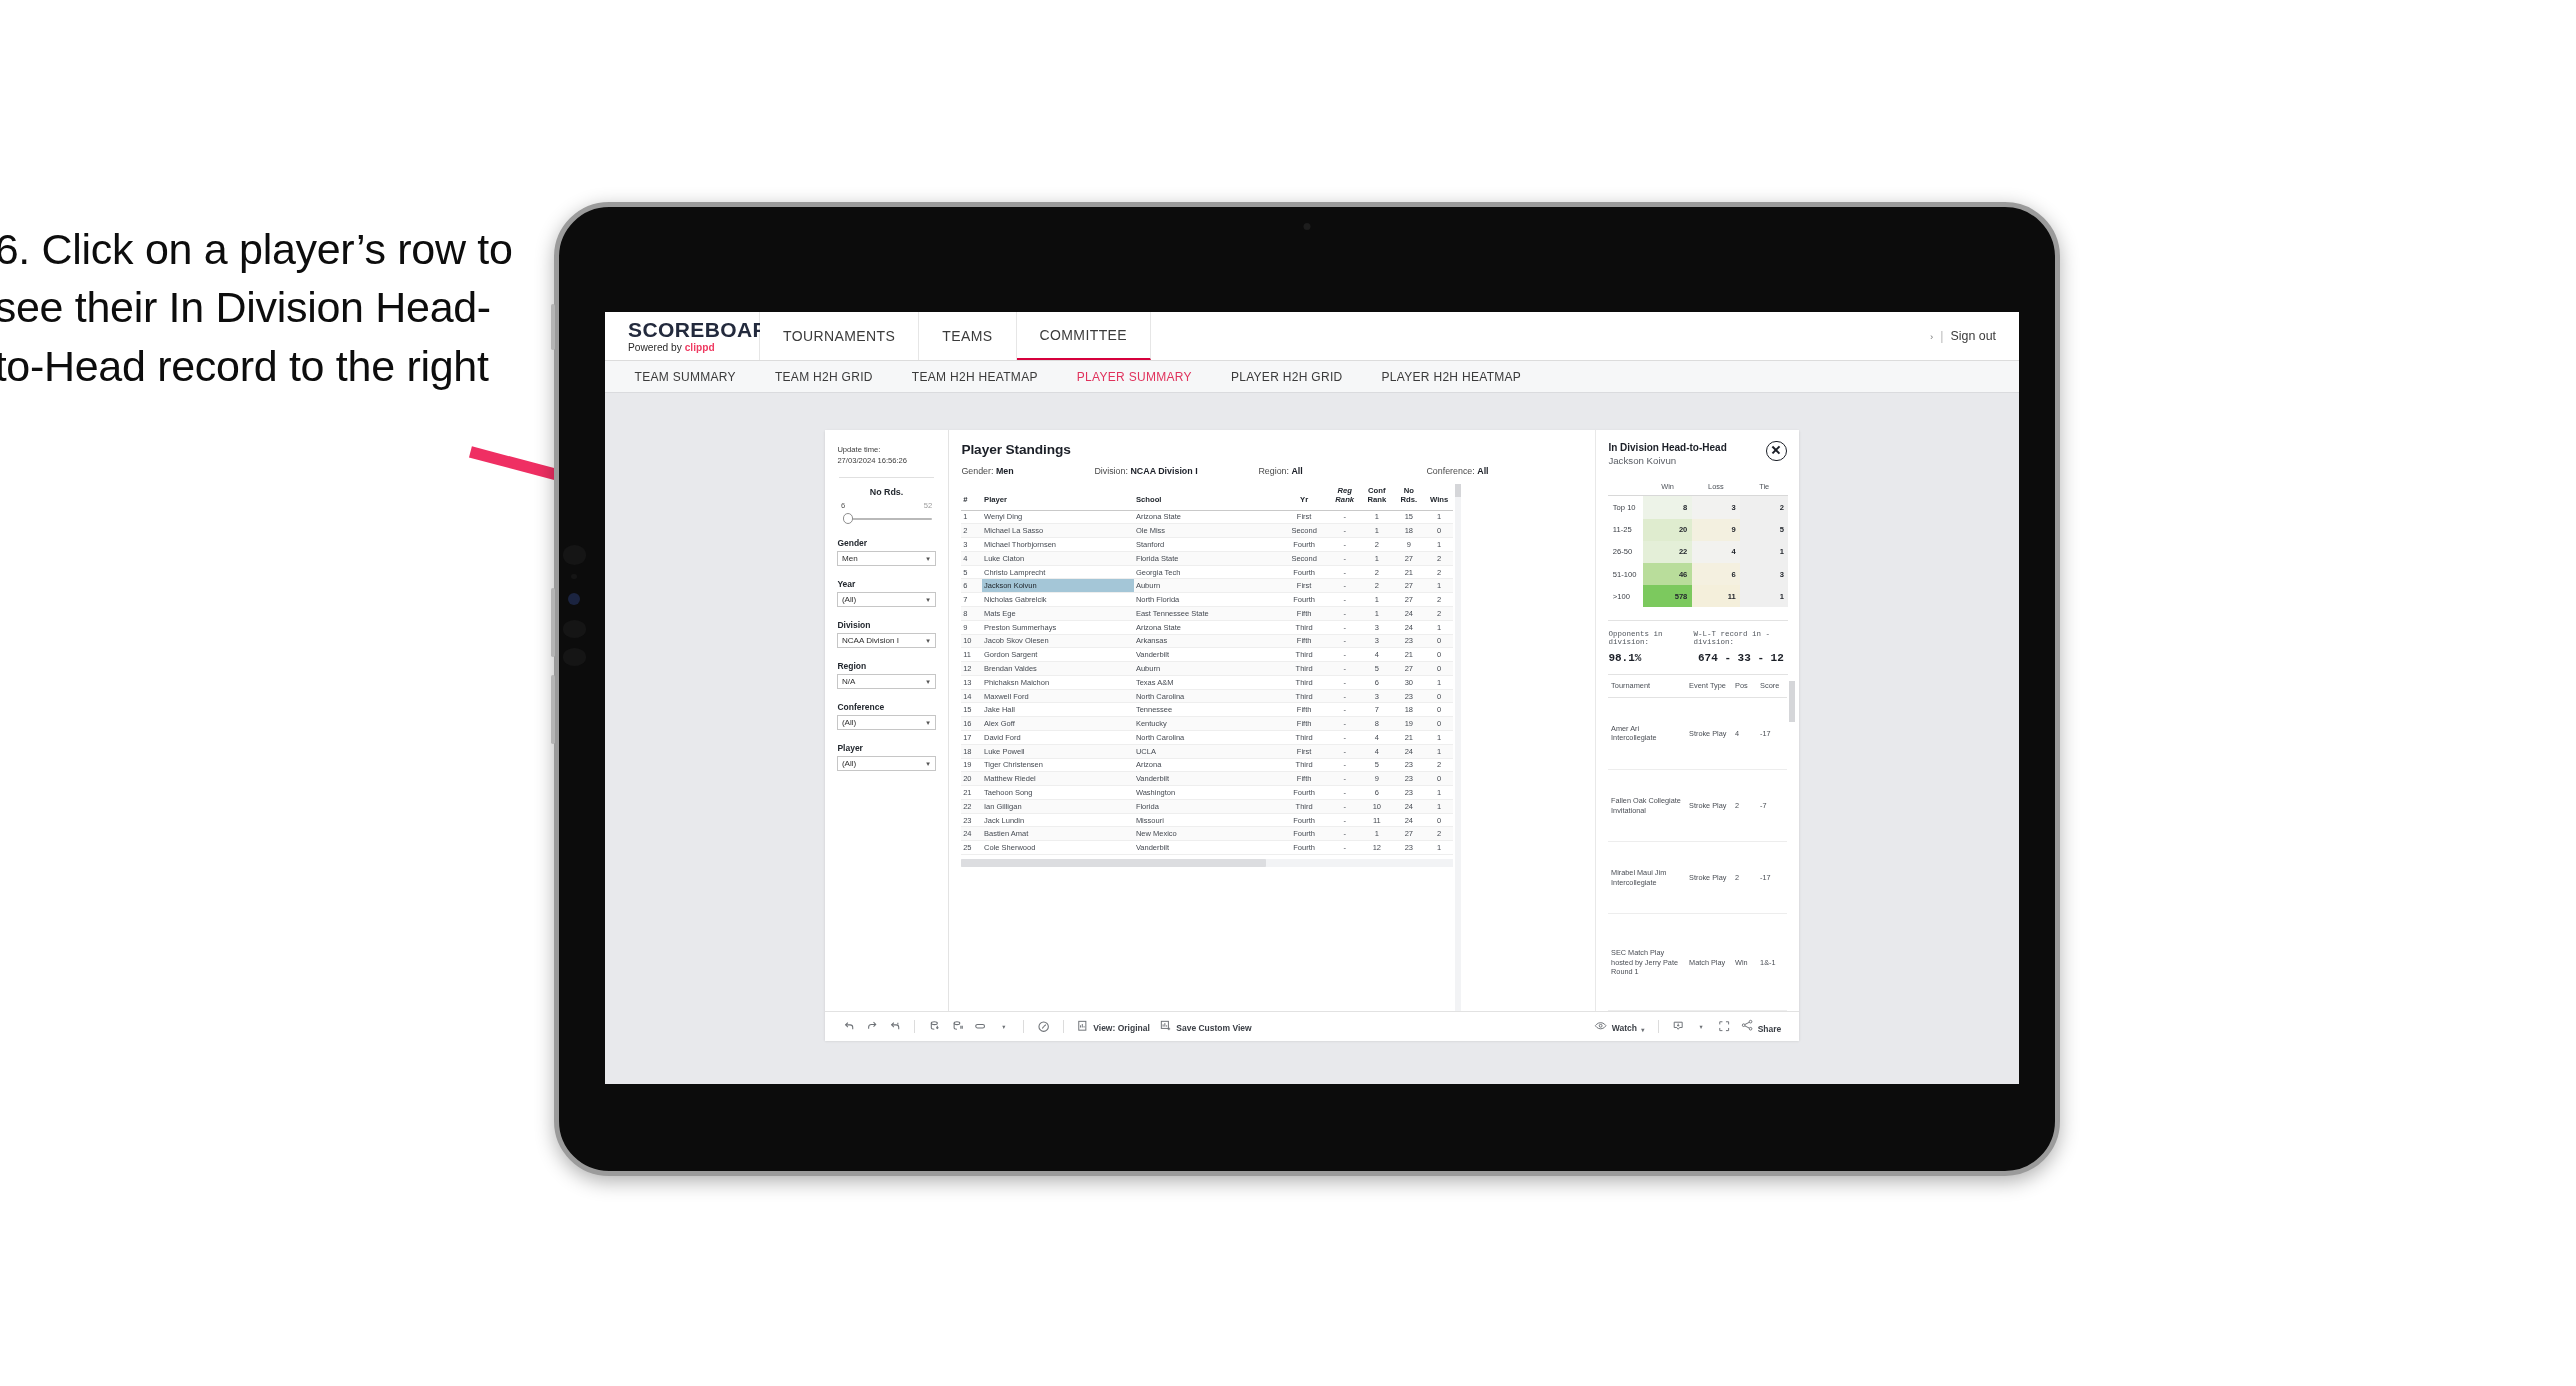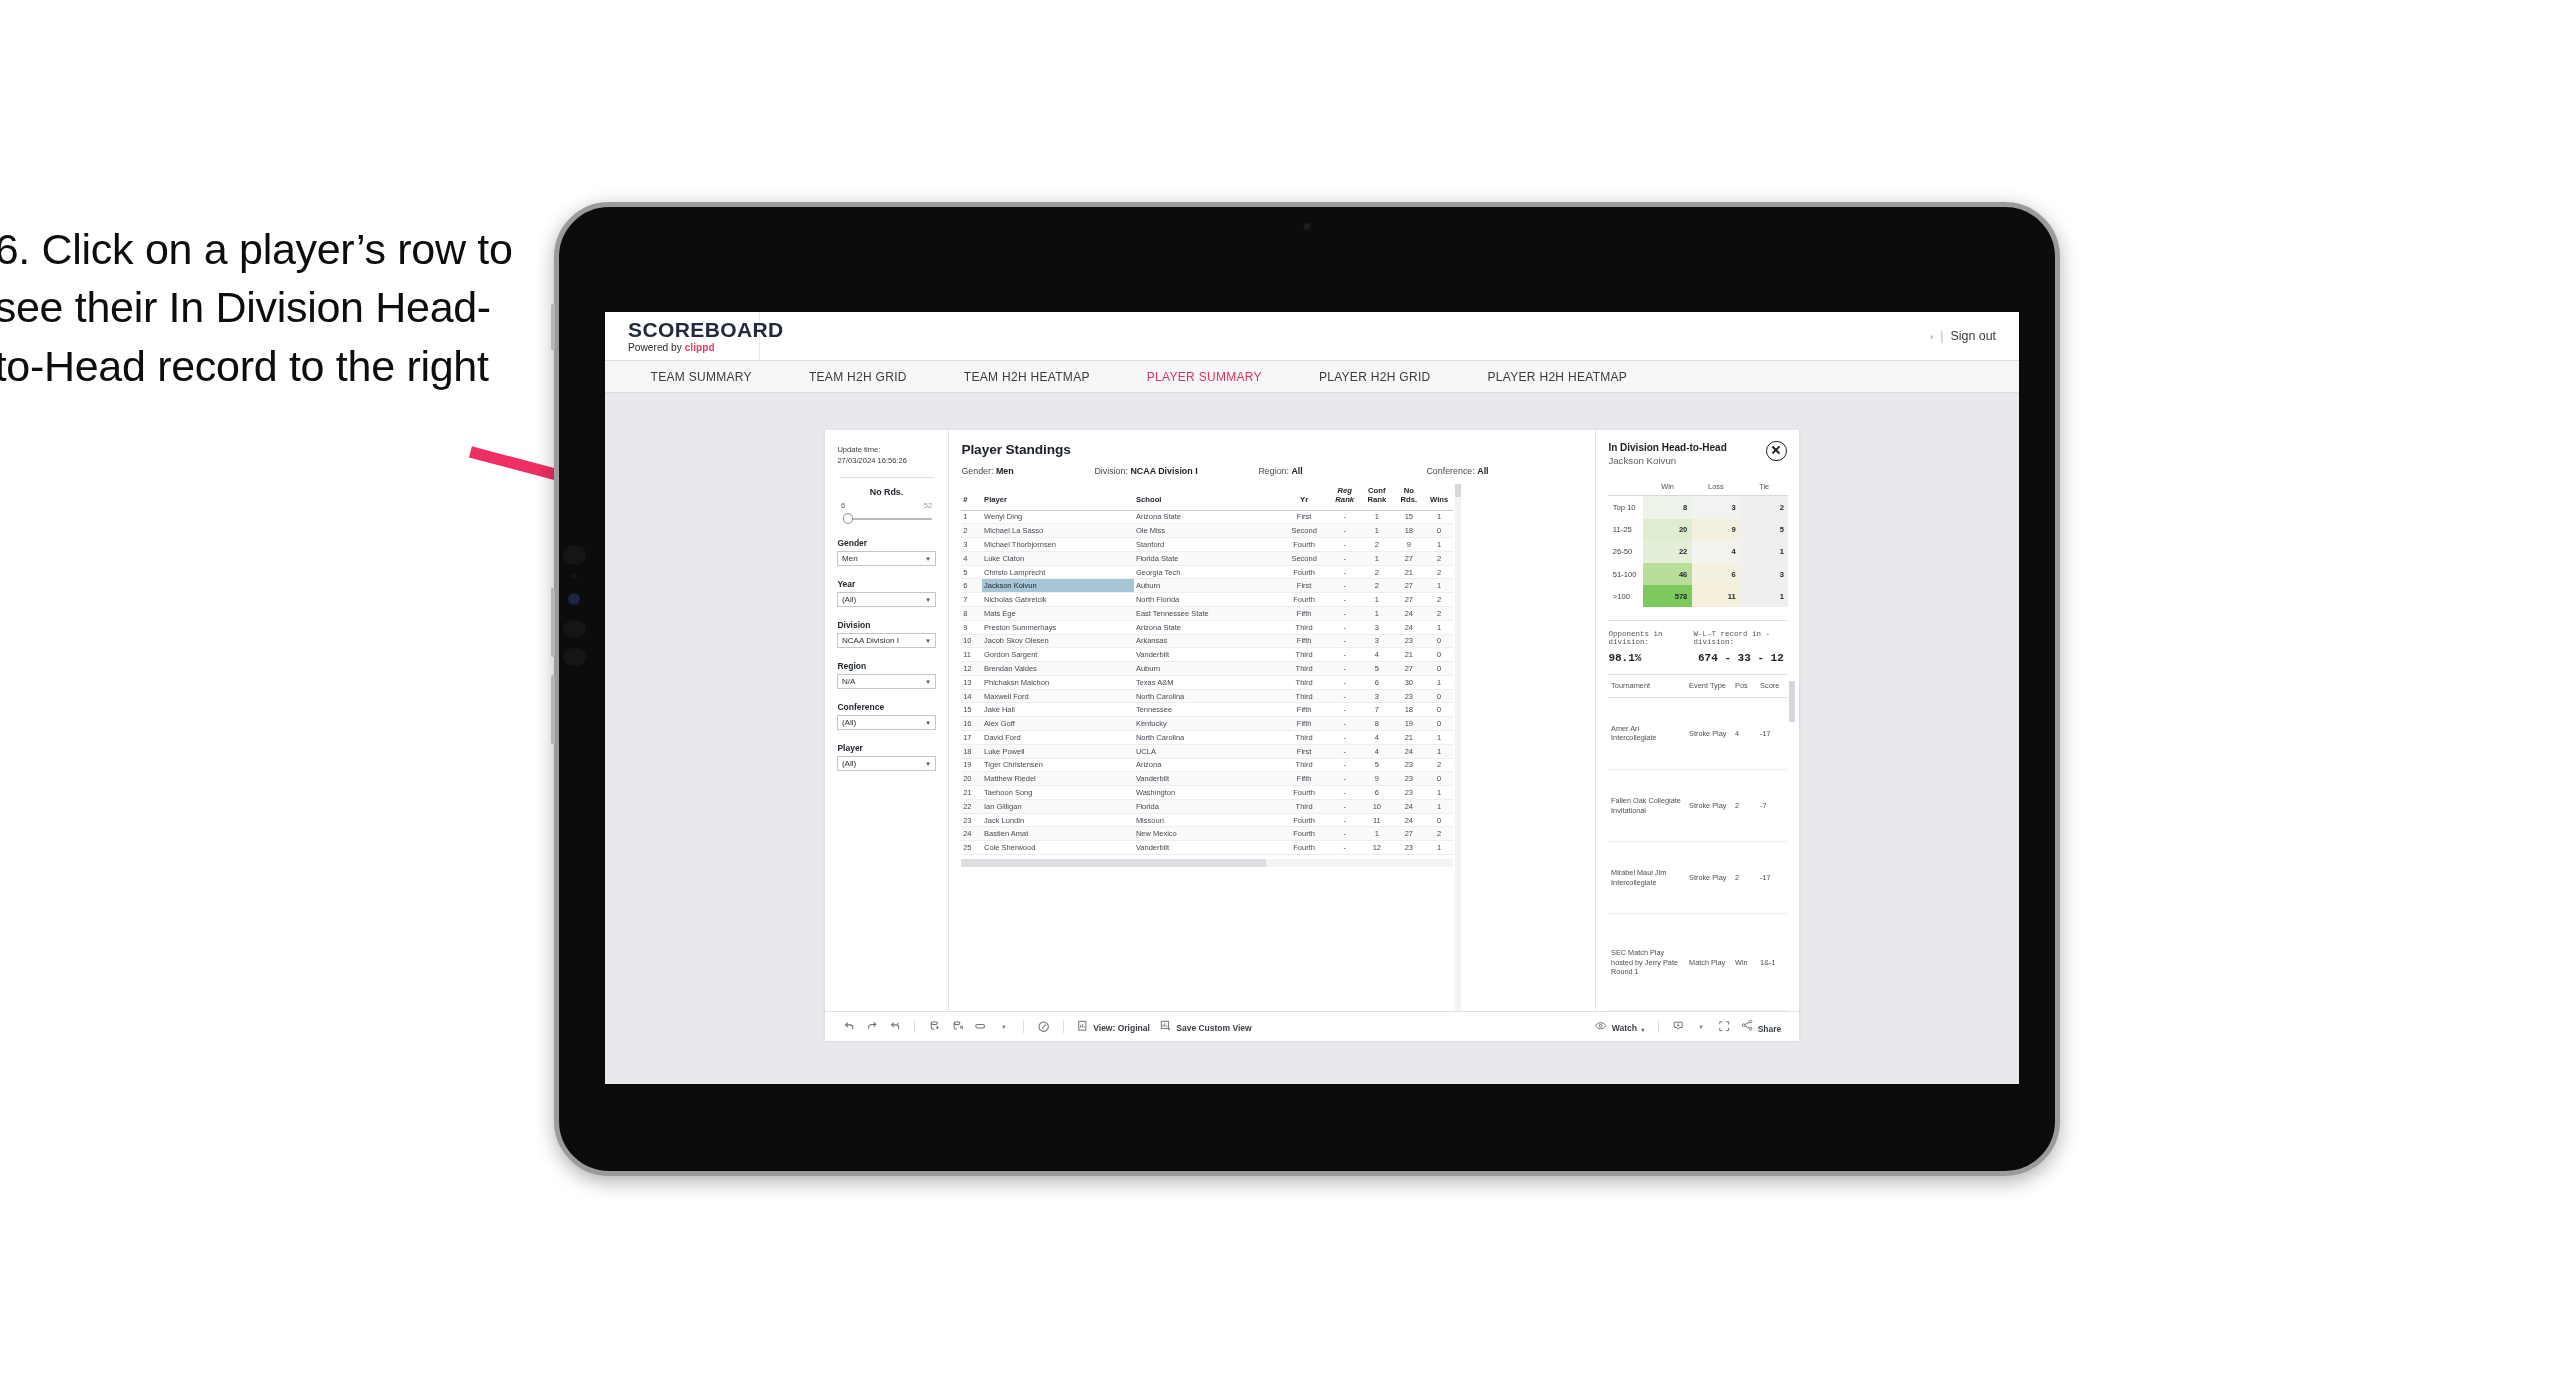--- a/index.html
+++ b/index.html
@@ -82,21 +82,21 @@
   .appbar-right {
     margin-left:auto; display:flex; align-items:center; gap:7px;
     padding-right:23px; font-size:12.4px; color:#3b3b3b;
   }
   .appbar-right .chev { font-size:9.7px; color:#777; }
   .appbar-right .bar { color:#bbb; }
 
   
   .subtabs {
     height:32px; background:#f6f7f8; display:flex; align-items:center;
-    padding-left:26px; gap:18px; border-bottom:0.9px solid #dadbde;
+    padding-left:10px; gap:0; border-bottom:0.9px solid #dadbde;
   }
   .subtab {
     font-size:12px; color:#3b3b3b; letter-spacing:0.3px; padding:0 19.5px; cursor:pointer;
   }
   .subtab.active { color:#e0325c; }
 
   
   .workspace { padding:37px 0 0 0; height:calc(100% - 81px); }
   .viz {
     margin:0 auto; width:974px; height:611px; background:#ffffff;
@@ -242,20 +242,25 @@
     <div class="edge-dot d3"></div>
     <div class="edge-dot d4"></div>
     <div class="edge-dot d5"></div>
 
     <div class="screen">
 
       <div class="appbar">
         <div class="brand">
           <div class="brand-title">SCOREBOARD</div>
           <div class="brand-sub"><span>Powered by </span><b>clippd</b></div>
+        </div>
+        <div class="nav-tabs">
+          <div class="nav-tab">TOURNAMENTS</div>
+          <div class="nav-tab">TEAMS</div>
+          <div class="nav-tab active">COMMITTEE</div>
         </div>
         <div class="appbar-right">
           <span class="chev">›</span>
           <span class="bar">|</span>
           <span>Sign out</span>
         </div>
       </div>
 
       <div class="subtabs">
         <div class="subtab">TEAM SUMMARY</div>

